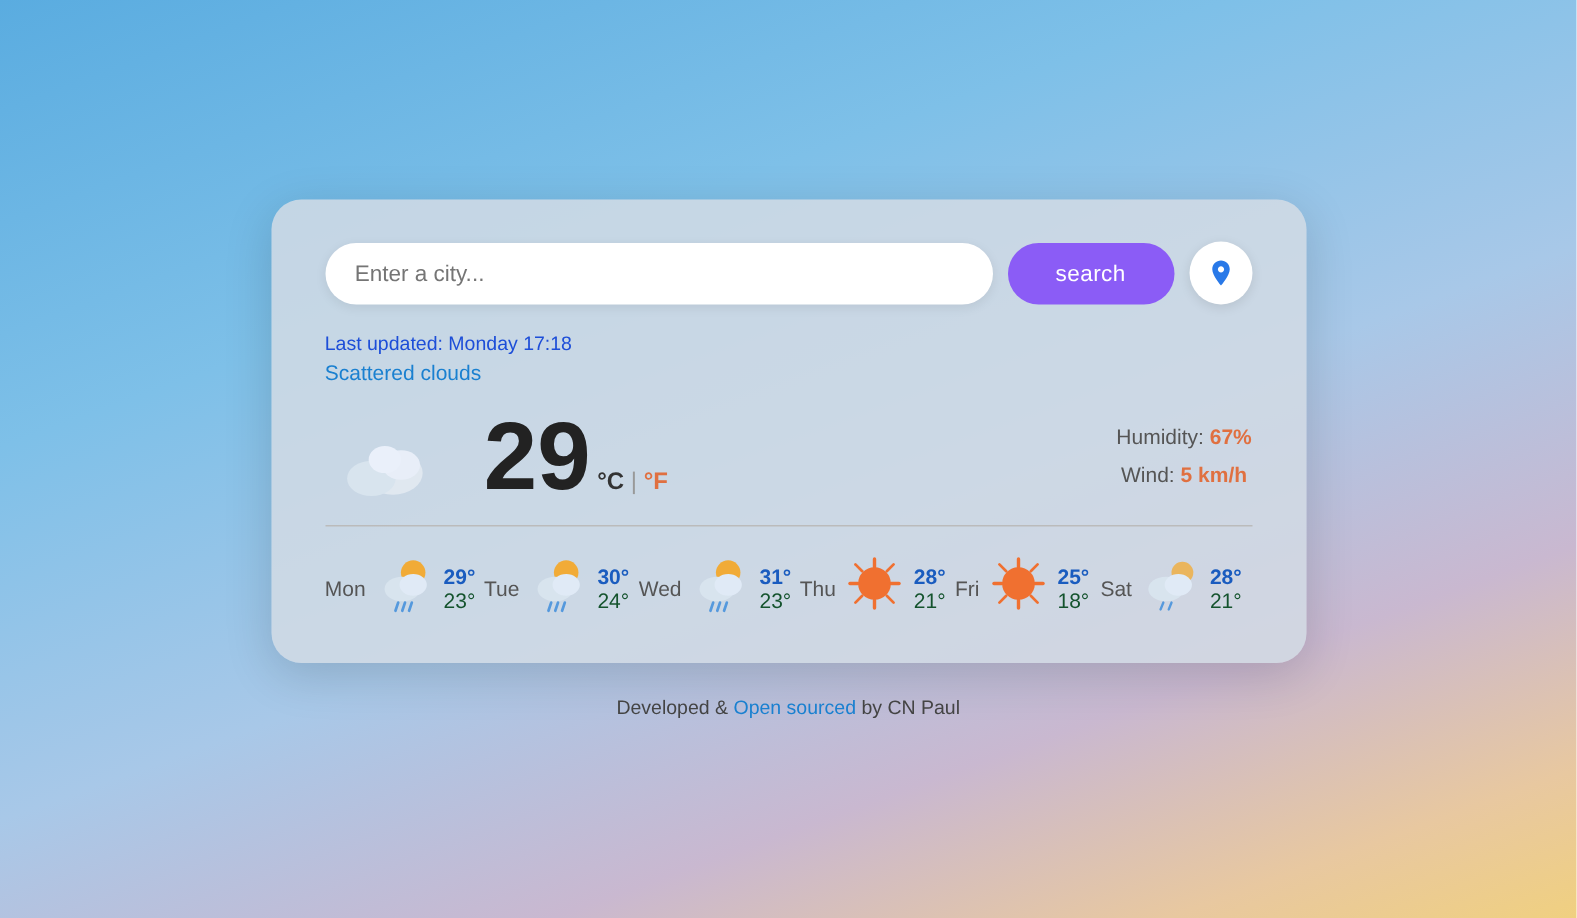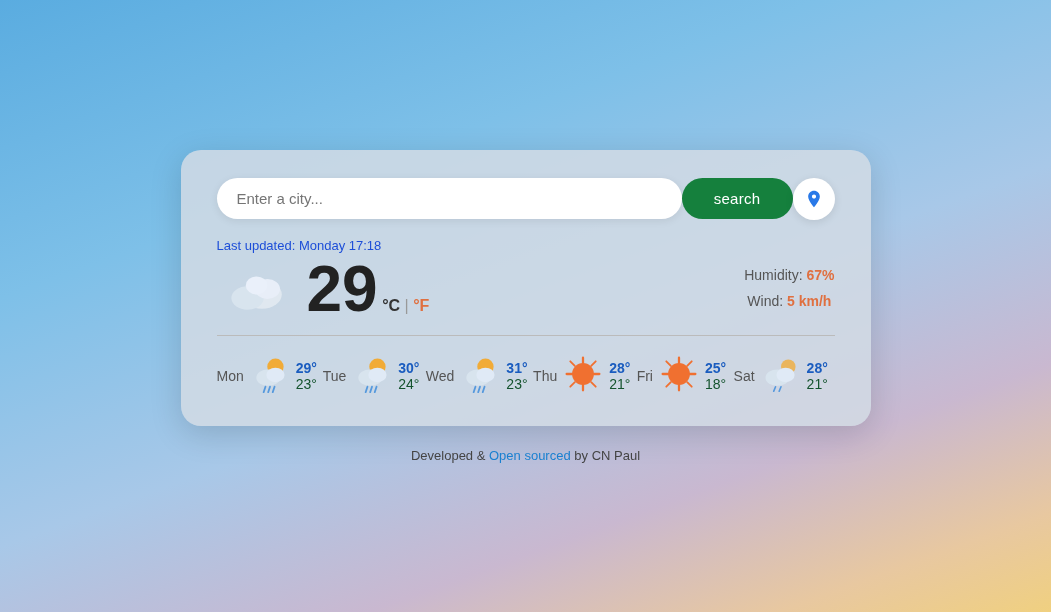--- a/index.html
+++ b/index.html
@@ -20,37 +20,38 @@
       background: rgba(210, 218, 228, 0.85);
       border-radius: 20px;
       width: 690px;
       padding: 28px 36px 28px 36px;
       box-shadow: 0 8px 32px rgba(0,0,0,0.15);
     }
 
     .search-row {
       display: flex;
       align-items: center;
+      gap: 10px;
       margin-bottom: 18px;
     }
 
     .search-input {
       flex: 1;
       padding: 12px 20px;
       border-radius: 30px;
       border: none;
       background: #fff;
       font-size: 15px;
       color: #888;
       outline: none;
       box-shadow: 0 2px 8px rgba(0,0,0,0.08);
     }
 
     .search-btn {
-      background: #15803d;
+      background: #8b5cf6;
       color: #fff;
       border: none;
       border-radius: 30px;
       padding: 12px 32px;
       font-size: 15px;
       cursor: pointer;
       font-weight: 500;
       letter-spacing: 0.02em;
     }
 
@@ -90,22 +91,22 @@
 
     .current-weather {
       display: flex;
       align-items: center;
       justify-content: space-between;
       margin-bottom: 14px;
     }
 
     .temp-section {
       display: flex;
-      align-items: center;
-      gap: 18px;
+      align-items: flex-end;
+      gap: 34px;
     }
 
     .cloud-icon {
       width: 72px;
       height: 52px;
     }
 
     .temp-value {
       font-size: 64px;
       font-weight: 700;
@@ -204,20 +205,21 @@
     <input class="search-input" type="text" placeholder="Enter a city..." style="">
     <button class="search-btn">search</button>
     <button class="location-btn">
       <svg width="20" height="20" viewBox="0 0 24 24" fill="#2979e8">
         <path d="M12 2C8.13 2 5 5.13 5 9c0 5.25 7 13 7 13s7-7.75 7-13c0-3.87-3.13-7-7-7zm0 9.5c-1.38 0-2.5-1.12-2.5-2.5s1.12-2.5 2.5-2.5 2.5 1.12 2.5 2.5-1.12 2.5-2.5 2.5z"></path>
       </svg>
     </button>
   </div>
 
   <div class="last-updated">Last updated: Monday 17:18</div>
+  <div class="condition">Scattered clouds</div>
 
   <div class="current-weather">
     <div class="temp-section">
 
       <svg class="cloud-icon" viewBox="0 0 80 56" fill="none" xmlns="http://www.w3.org/2000/svg">
         <ellipse cx="50" cy="34" rx="22" ry="16" fill="#e0e8f0"></ellipse>
         <ellipse cx="34" cy="38" rx="18" ry="13" fill="#d8e4ee"></ellipse>
         <ellipse cx="56" cy="28" rx="14" ry="11" fill="#e8eef8"></ellipse>
         <ellipse cx="44" cy="24" rx="12" ry="10" fill="#eaf0fa"></ellipse>
       </svg>

